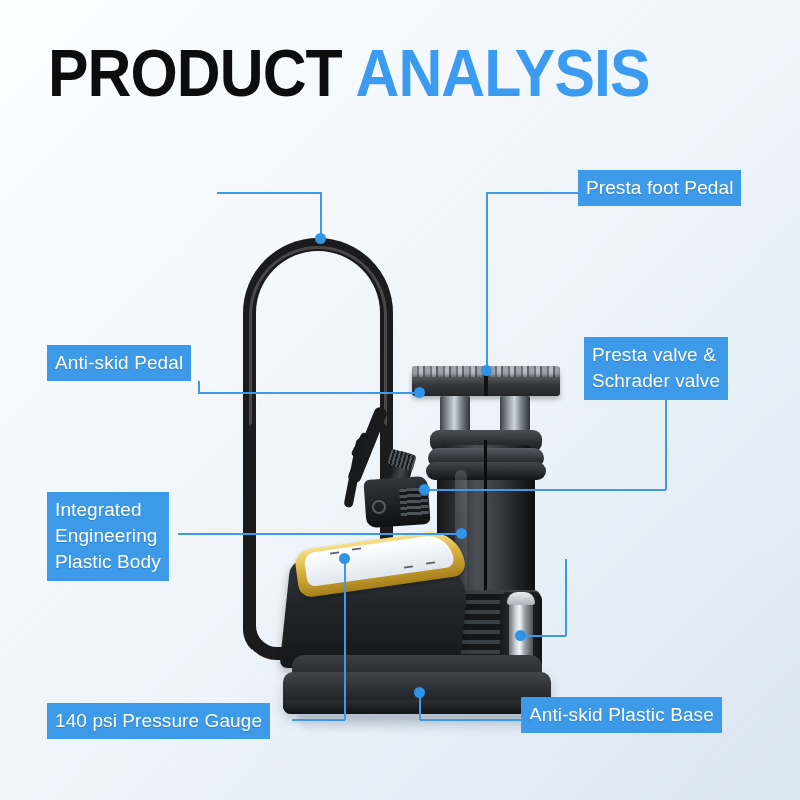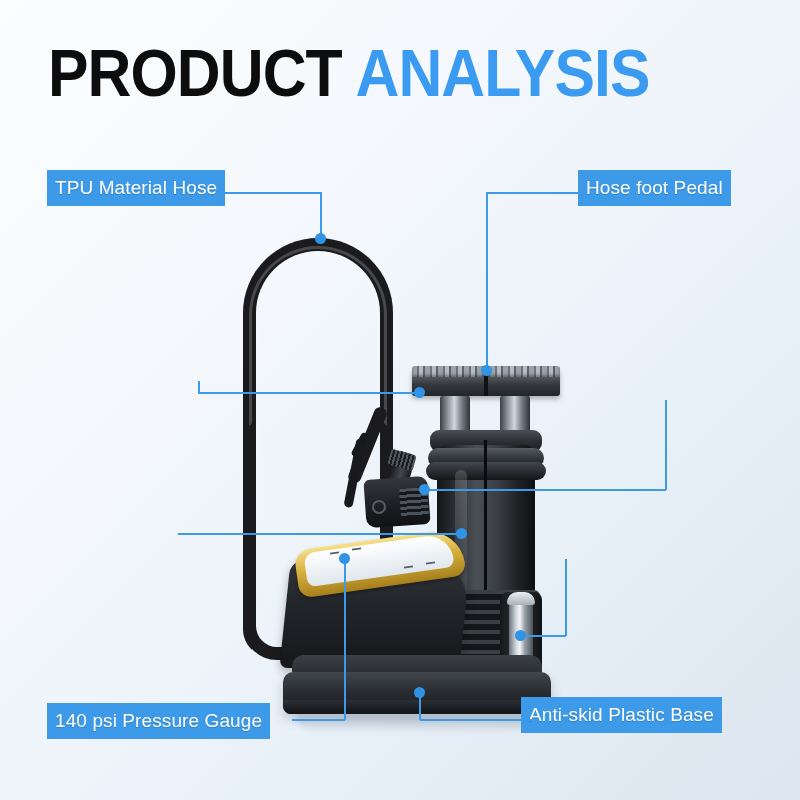--- a/index.html
+++ b/index.html
@@ -306,38 +306,43 @@
     <div class="nozzle-holder"></div>
     <div class="nozzle"></div>
     <div class="nozzle-cap"></div>
 
     <div class="base-top"></div>
     <div class="base"></div>
     <div class="base-lip"></div>
     <div class="base-refl"></div>
   </div>
 
-  <div class="label" style="left:47px;top:170px;">TPU Material Hose</div>
   <div class="ln lnh" style="left:217px;top:192px;width:104px;"></div>
   <div class="ln lnv" style="left:320px;top:192px;height:48px;"></div>
   <div class="dot" style="left:315px;top:233px;"></div>
 
-  <div class="label" style="left:578px;top:170px;">Hose foot Pedal</div>
+  <div class="label" style="left:578px;top:170px;">Presta foot Pedal</div>
   <div class="ln lnh" style="left:486px;top:192px;width:93px;"></div>
   <div class="ln lnv" style="left:486px;top:192px;height:178px;"></div>
   <div class="dot" style="left:481px;top:365px;"></div>
 
+  <div class="label" style="left:47px;top:345px;">Anti-skid Pedal</div>
   <div class="ln lnv" style="left:198px;top:381px;height:13px;"></div>
   <div class="ln lnh" style="left:198px;top:392px;width:221px;"></div>
   <div class="dot" style="left:414px;top:387px;"></div>
 
+  <div class="label l2" style="left:584px;top:337px;">Presta valve &amp;
+Schrader valve</div>
   <div class="ln lnv" style="left:665px;top:400px;height:90px;"></div>
   <div class="ln lnh" style="left:424px;top:489px;width:242px;"></div>
   <div class="dot" style="left:419px;top:484px;"></div>
 
+  <div class="label l3" style="left:47px;top:492px;">Integrated
+Engineering
+Plastic Body</div>
   <div class="ln lnh" style="left:178px;top:533px;width:283px;"></div>
   <div class="dot" style="left:456px;top:528px;"></div>
 
   <div class="ln lnv" style="left:565px;top:559px;height:77px;"></div>
   <div class="ln lnh" style="left:525px;top:635px;width:41px;"></div>
   <div class="dot" style="left:515px;top:630px;"></div>
 
   <div class="label" style="left:47px;top:697px;margin-top:6px;">140 psi Pressure Gauge</div>
   <div class="ln lnh" style="left:292px;top:719px;width:53px;"></div>
   <div class="ln lnv" style="left:344px;top:560px;height:160px;"></div>

